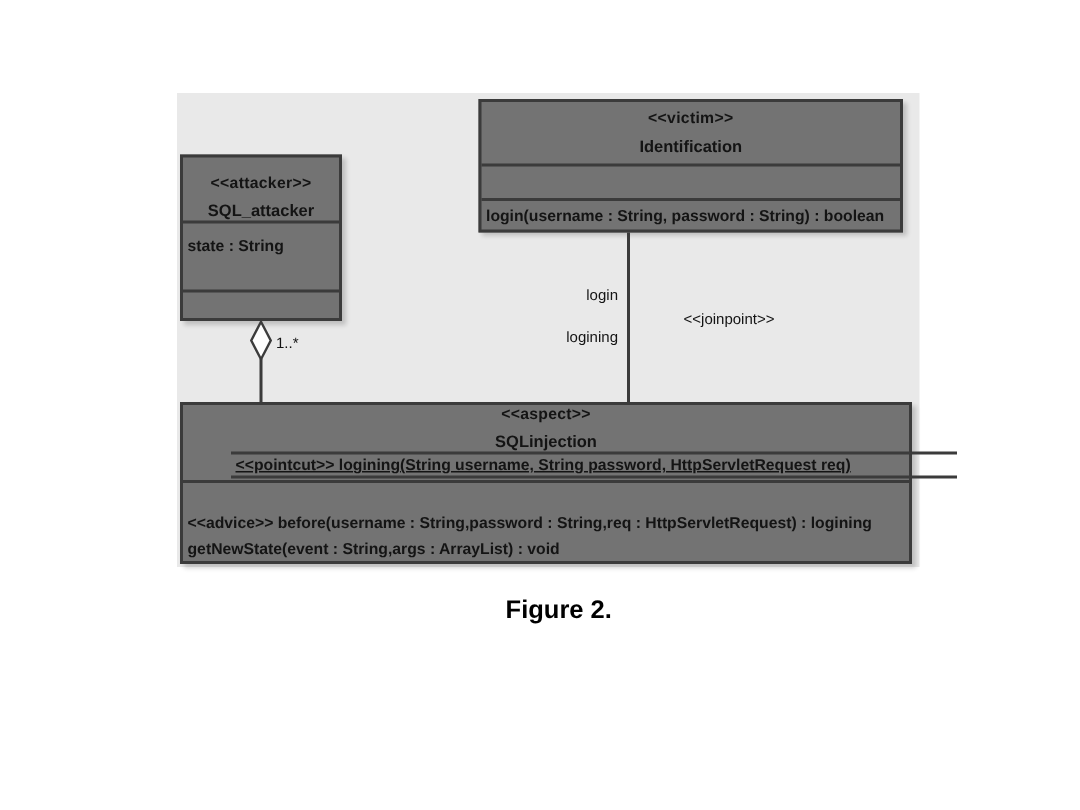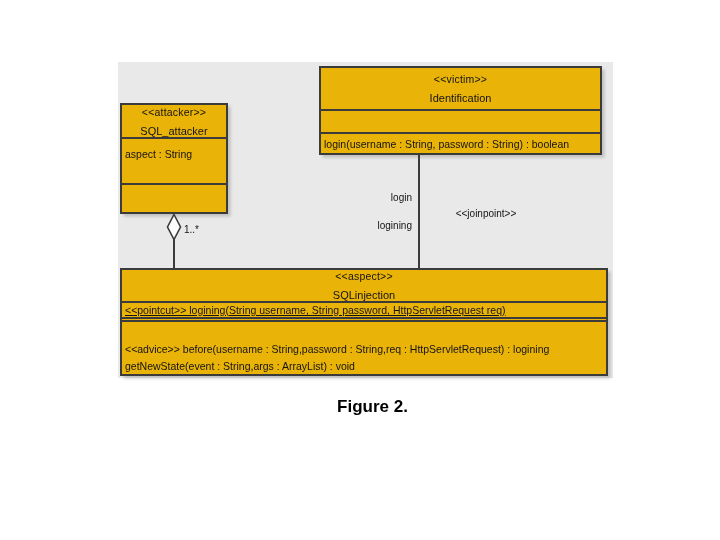--- a/index.html
+++ b/index.html
@@ -6,46 +6,47 @@
   html, body { width: 720px; height: 540px; background: #ffffff; overflow: hidden; }
   body { font-family: "Liberation Sans", sans-serif; color: #141414; position: relative; }
 
   .panel {
     position: absolute; left: 118px; top: 62px; width: 495px; height: 316px;
     background: #e9e9e9;
   }
 
   .uml-box {
     position: absolute;
-    background: #eab308;
+    background: #737373;
     border: 2px solid #3b3b3b;
     box-shadow: 2.5px 2.5px 3px rgba(0,0,0,0.18);
     display: flex; flex-direction: column;
     font-size: 10.5px;
+    font-weight: bold;
   }
   .compartment { width: 100%; }
   .compartment.divided { border-top: 2px solid #3b3b3b; }
   .box-header {
     display: flex; flex-direction: column; align-items: center; justify-content: center;
     gap: 7px; text-align: center;
   }
   .stereotype { font-size: 10.5px; letter-spacing: 0.2px; }
   .class-name { font-size: 11px; }
   .member-line { display: flex; align-items: center; padding-left: 3px; white-space: nowrap; }
-  .underlined { text-decoration: underline; }
+  .underlined { text-decoration: underline; margin-left: 32px; }
 
   
   .victim { left: 319px; top: 66px; width: 283px; height: 89px; }
   .victim .box-header { height: 41px; }
   .victim .attrs { height: 23px; }
   .victim .ops { flex: 1; }
 
   
   .attacker { left: 120px; top: 103px; width: 108px; height: 111px; }
-  .attacker .box-header { height: 32px; justify-content: flex-end; }
+  .attacker .box-header { height: 42px; justify-content: flex-end; }
   .attacker .attrs { height: 46px; padding-top: 4px; }
   .attacker .attrs .member-line { height: 21px; }
   .attacker .ops { flex: 1; }
 
   
   .aspect { left: 120px; top: 268px; width: 488px; height: 108px; }
   .aspect .box-header { height: 40px; border-radius: 19px; }
   .aspect .pointcut-row { height: 27px; border-top: 2px solid #3b3b3b; border-bottom: 2px solid #3b3b3b; }
   .aspect .double-gap { height: 2px; }
   .aspect .advice { flex: 1; border-top: 2px solid #3b3b3b; padding-top: 18px; }
@@ -85,21 +86,21 @@
   <div class="compartment divided attrs"></div>
   <div class="compartment divided ops member-line">login(username : String, password : String) : boolean</div>
 </div>
 
 <div class="uml-box attacker">
   <div class="compartment box-header">
     <span class="stereotype">&lt;&lt;attacker&gt;&gt;</span>
     <span class="class-name">SQL_attacker</span>
   </div>
   <div class="compartment divided attrs">
-    <div class="member-line">aspect : String</div>
+    <div class="member-line">state : String</div>
   </div>
   <div class="compartment divided ops"></div>
 </div>
 
 <div class="uml-box aspect">
   <div class="compartment box-header">
     <span class="stereotype">&lt;&lt;aspect&gt;&gt;</span>
     <span class="class-name">SQLinjection</span>
   </div>
   <div class="compartment pointcut-row member-line underlined">&lt;&lt;pointcut&gt;&gt; logining(String username, String password, HttpServletRequest req)</div>

